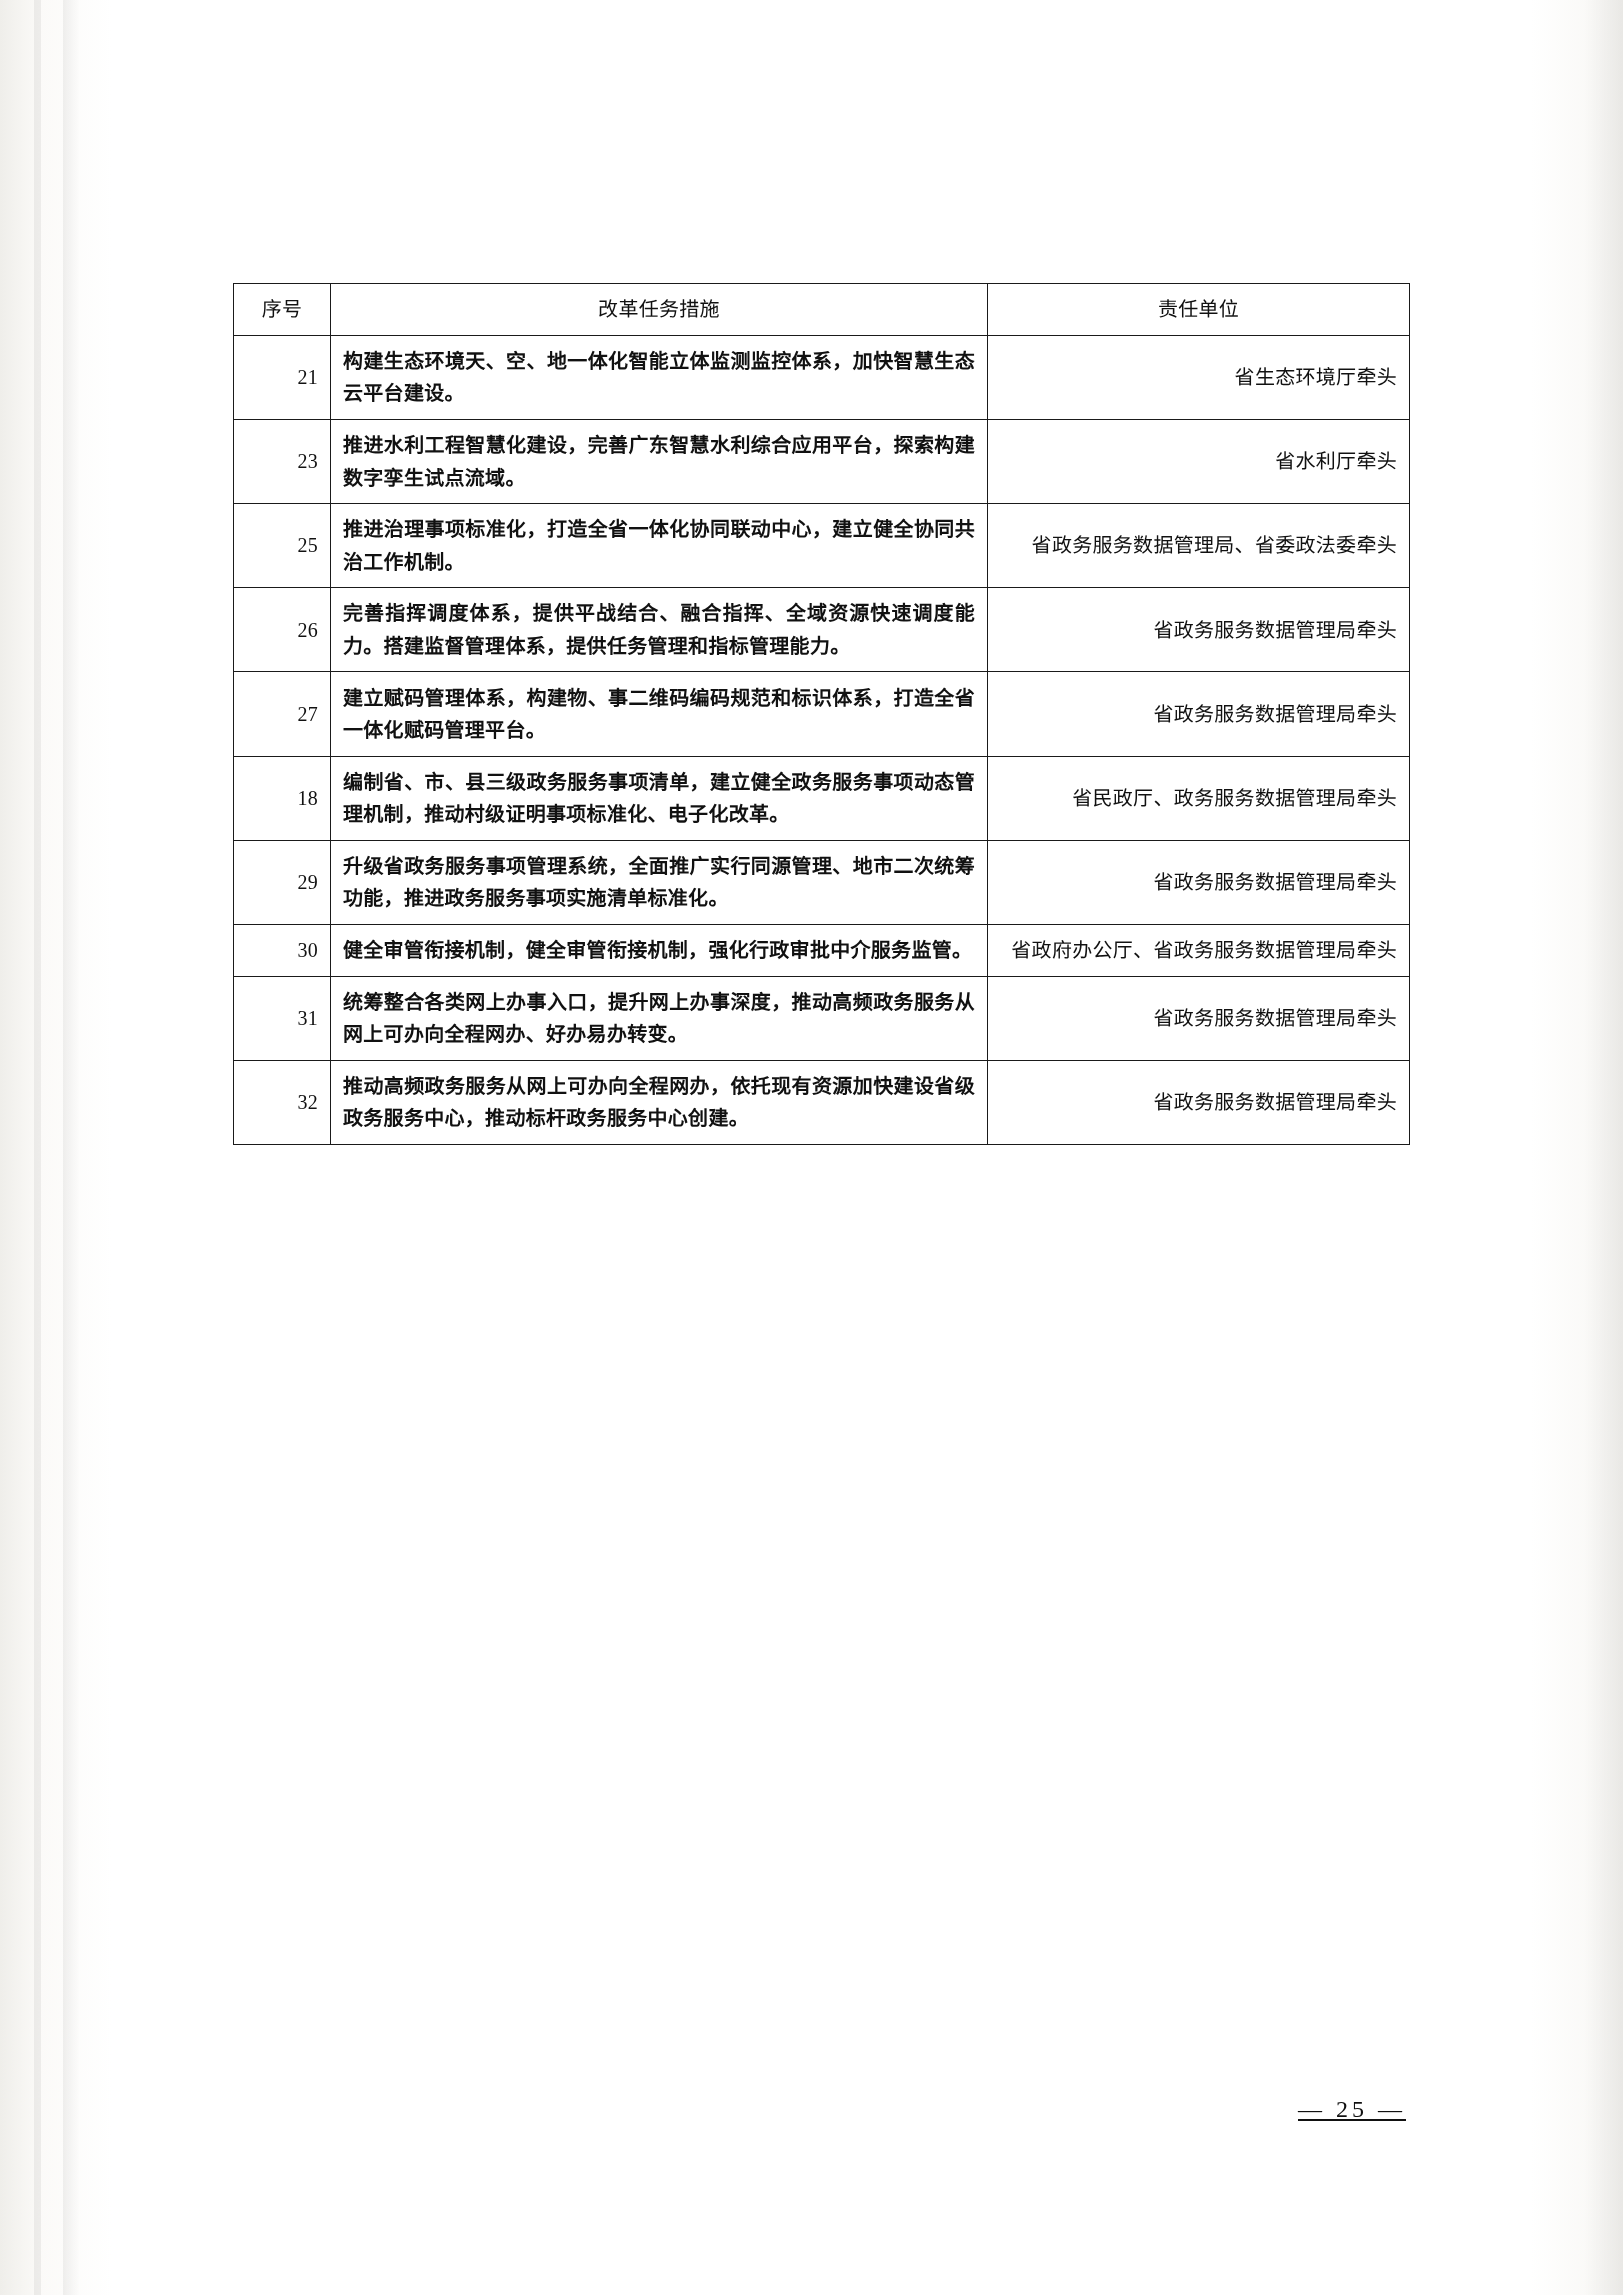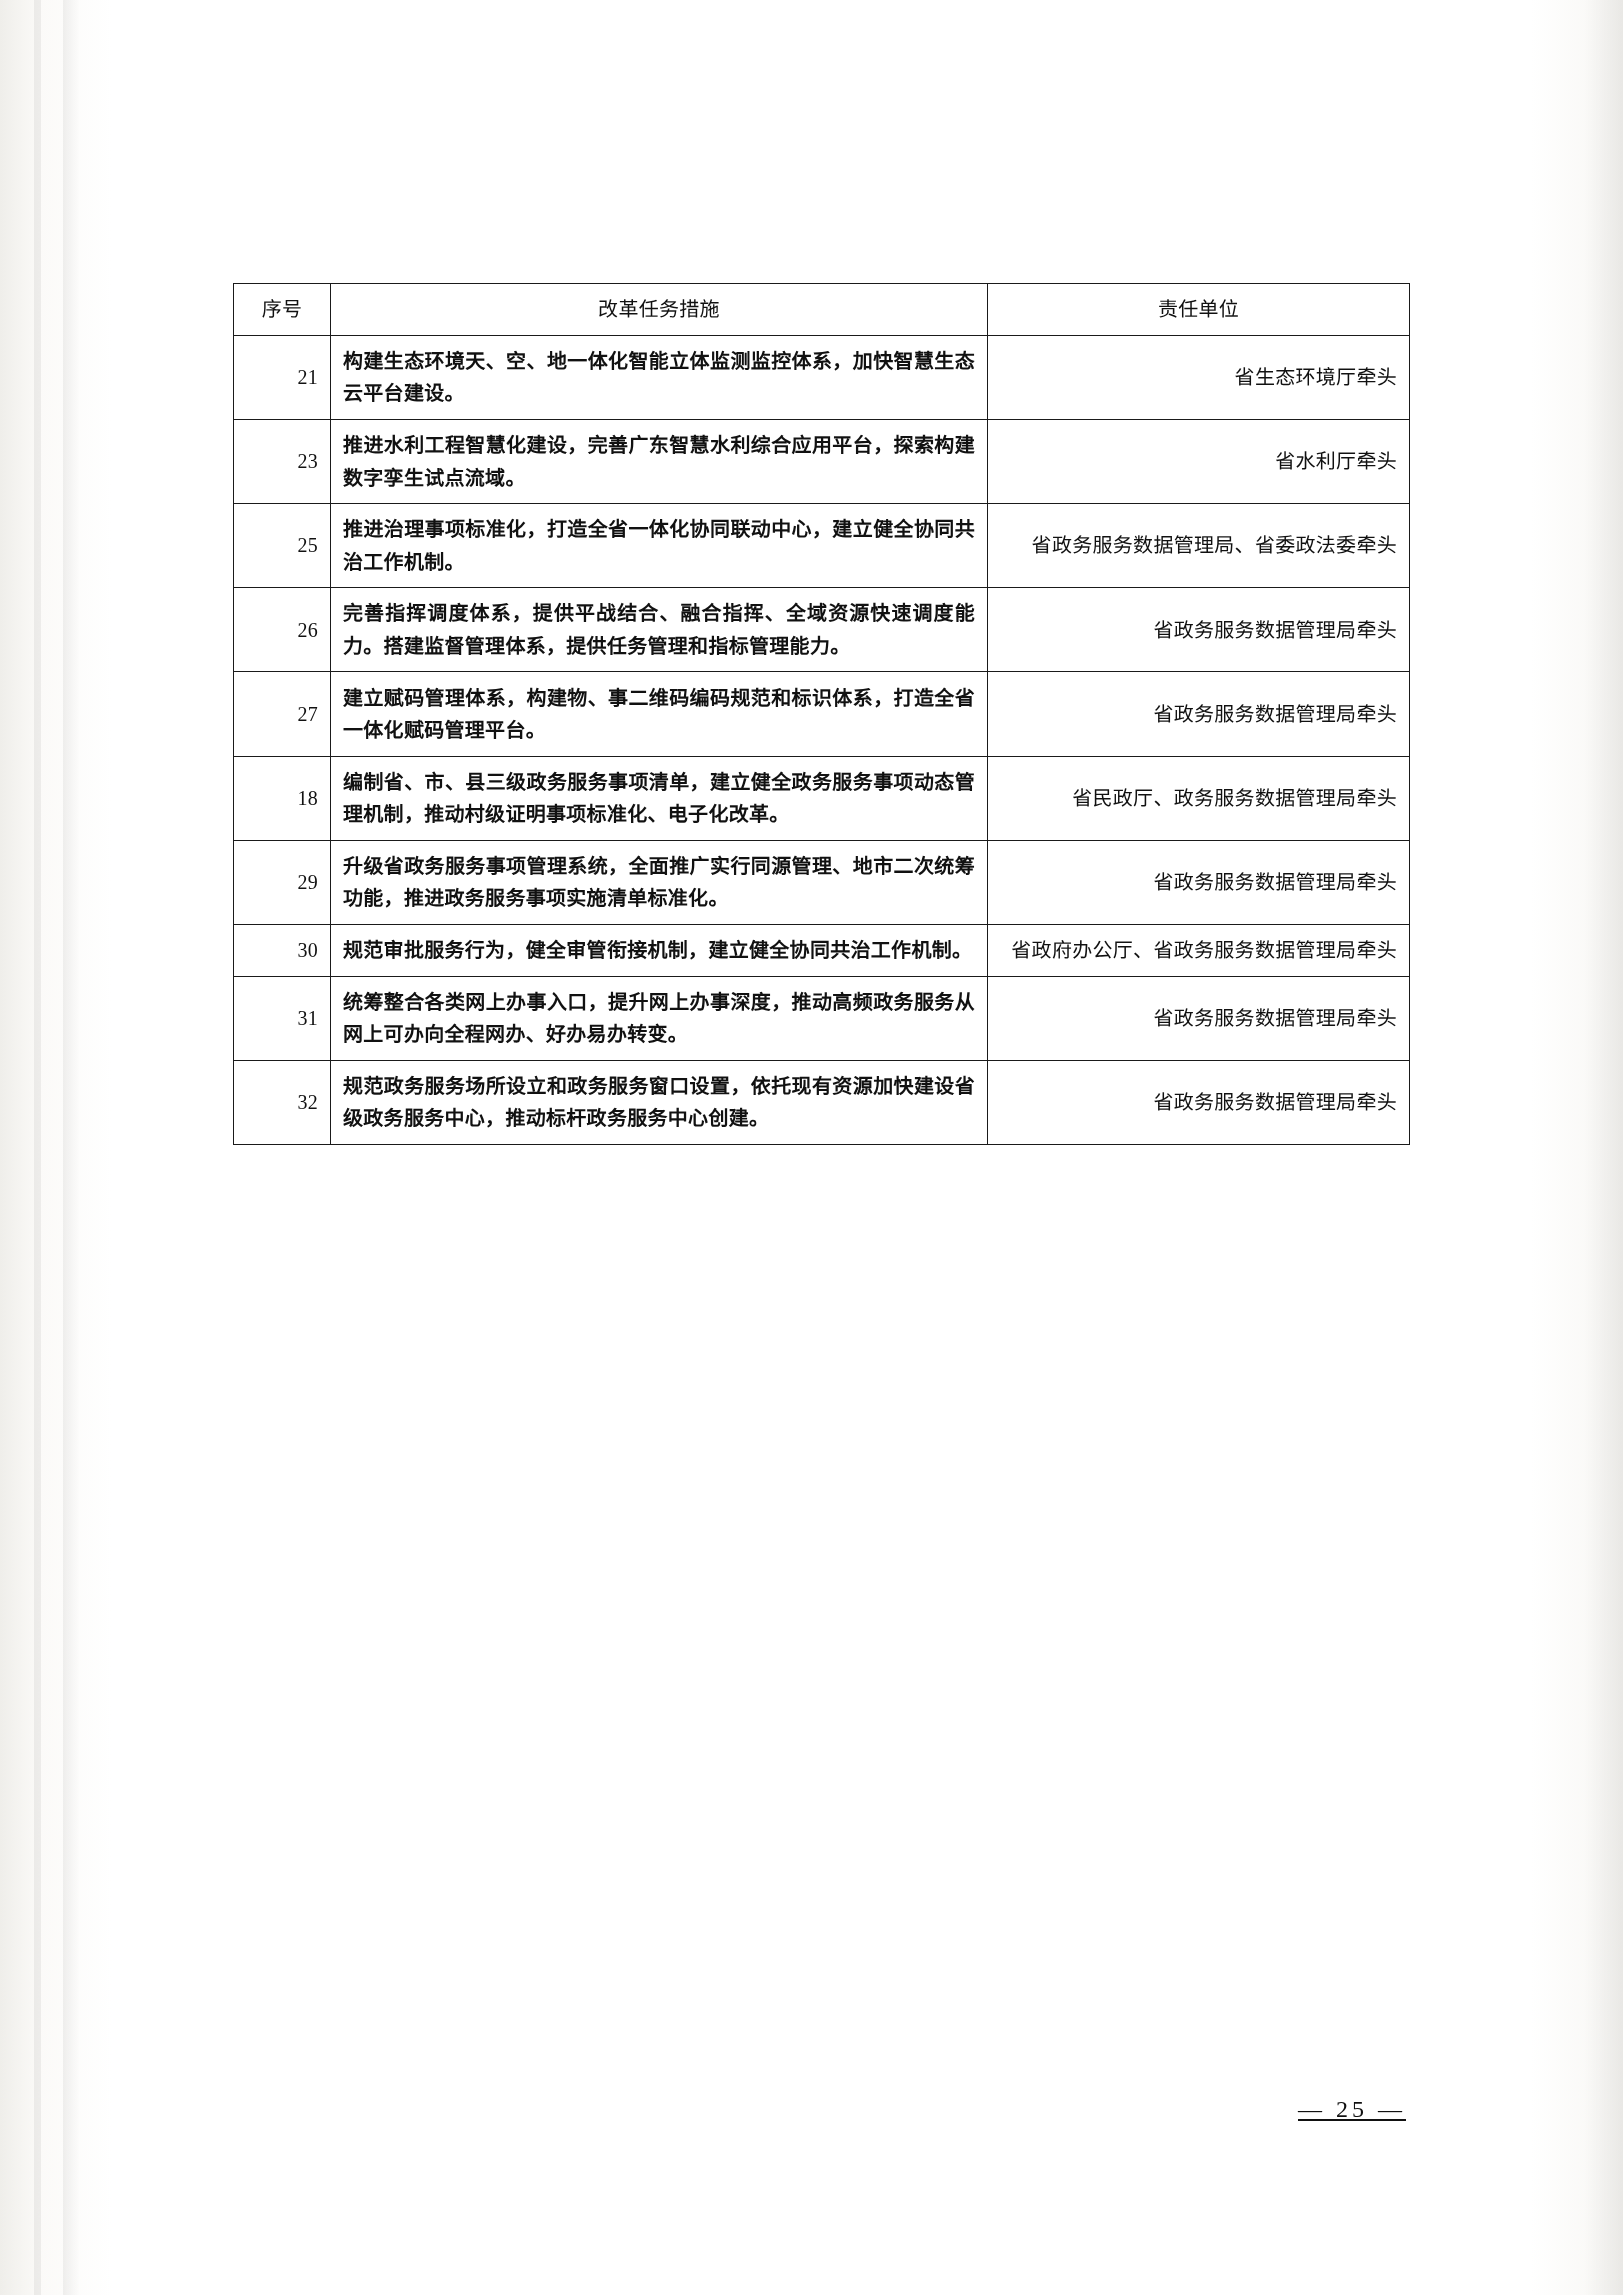--- a/index.html
+++ b/index.html
@@ -165,31 +165,31 @@
           <td class="measure">编制省、市、县三级政务服务事项清单，建立健全政务服务事项动态管理机制，推动村级证明事项标准化、电子化改革。</td>
           <td class="unit">省民政厅、政务服务数据管理局牵头</td>
         </tr>
         <tr>
           <td class="no">29</td>
           <td class="measure">升级省政务服务事项管理系统，全面推广实行同源管理、地市二次统筹功能，推进政务服务事项实施清单标准化。</td>
           <td class="unit">省政务服务数据管理局牵头</td>
         </tr>
         <tr>
           <td class="no">30</td>
-          <td class="measure">规范审批服务行为，健全审管衔接机制，建立健全协同共治工作机制。</td>
+          <td class="measure">健全审管衔接机制，健全审管衔接机制，强化行政审批中介服务监管。</td>
           <td class="unit">省政府办公厅、省政务服务数据管理局牵头</td>
         </tr>
         <tr>
           <td class="no">31</td>
           <td class="measure">统筹整合各类网上办事入口，提升网上办事深度，推动高频政务服务从网上可办向全程网办、好办易办转变。</td>
           <td class="unit">省政务服务数据管理局牵头</td>
         </tr>
         <tr>
           <td class="no">32</td>
-          <td class="measure">规范政务服务场所设立和政务服务窗口设置，依托现有资源加快建设省级政务服务中心，推动标杆政务服务中心创建。</td>
+          <td class="measure">推动高频政务服务从网上可办向全程网办，依托现有资源加快建设省级政务服务中心，推动标杆政务服务中心创建。</td>
           <td class="unit">省政务服务数据管理局牵头</td>
         </tr>
       </tbody>
     </table>
   </div>
 
   <div class="page-number">— 25 —</div>
 </div>
 
 

